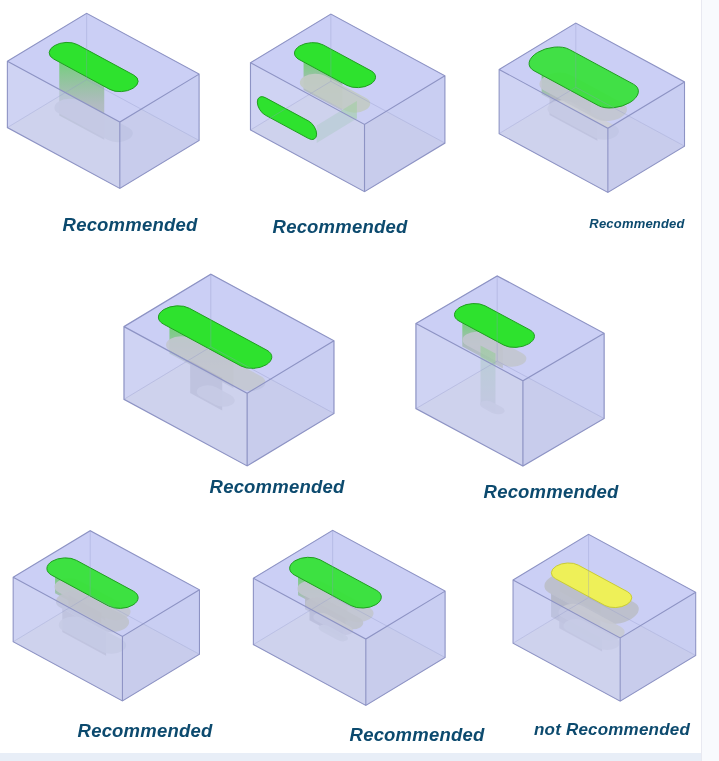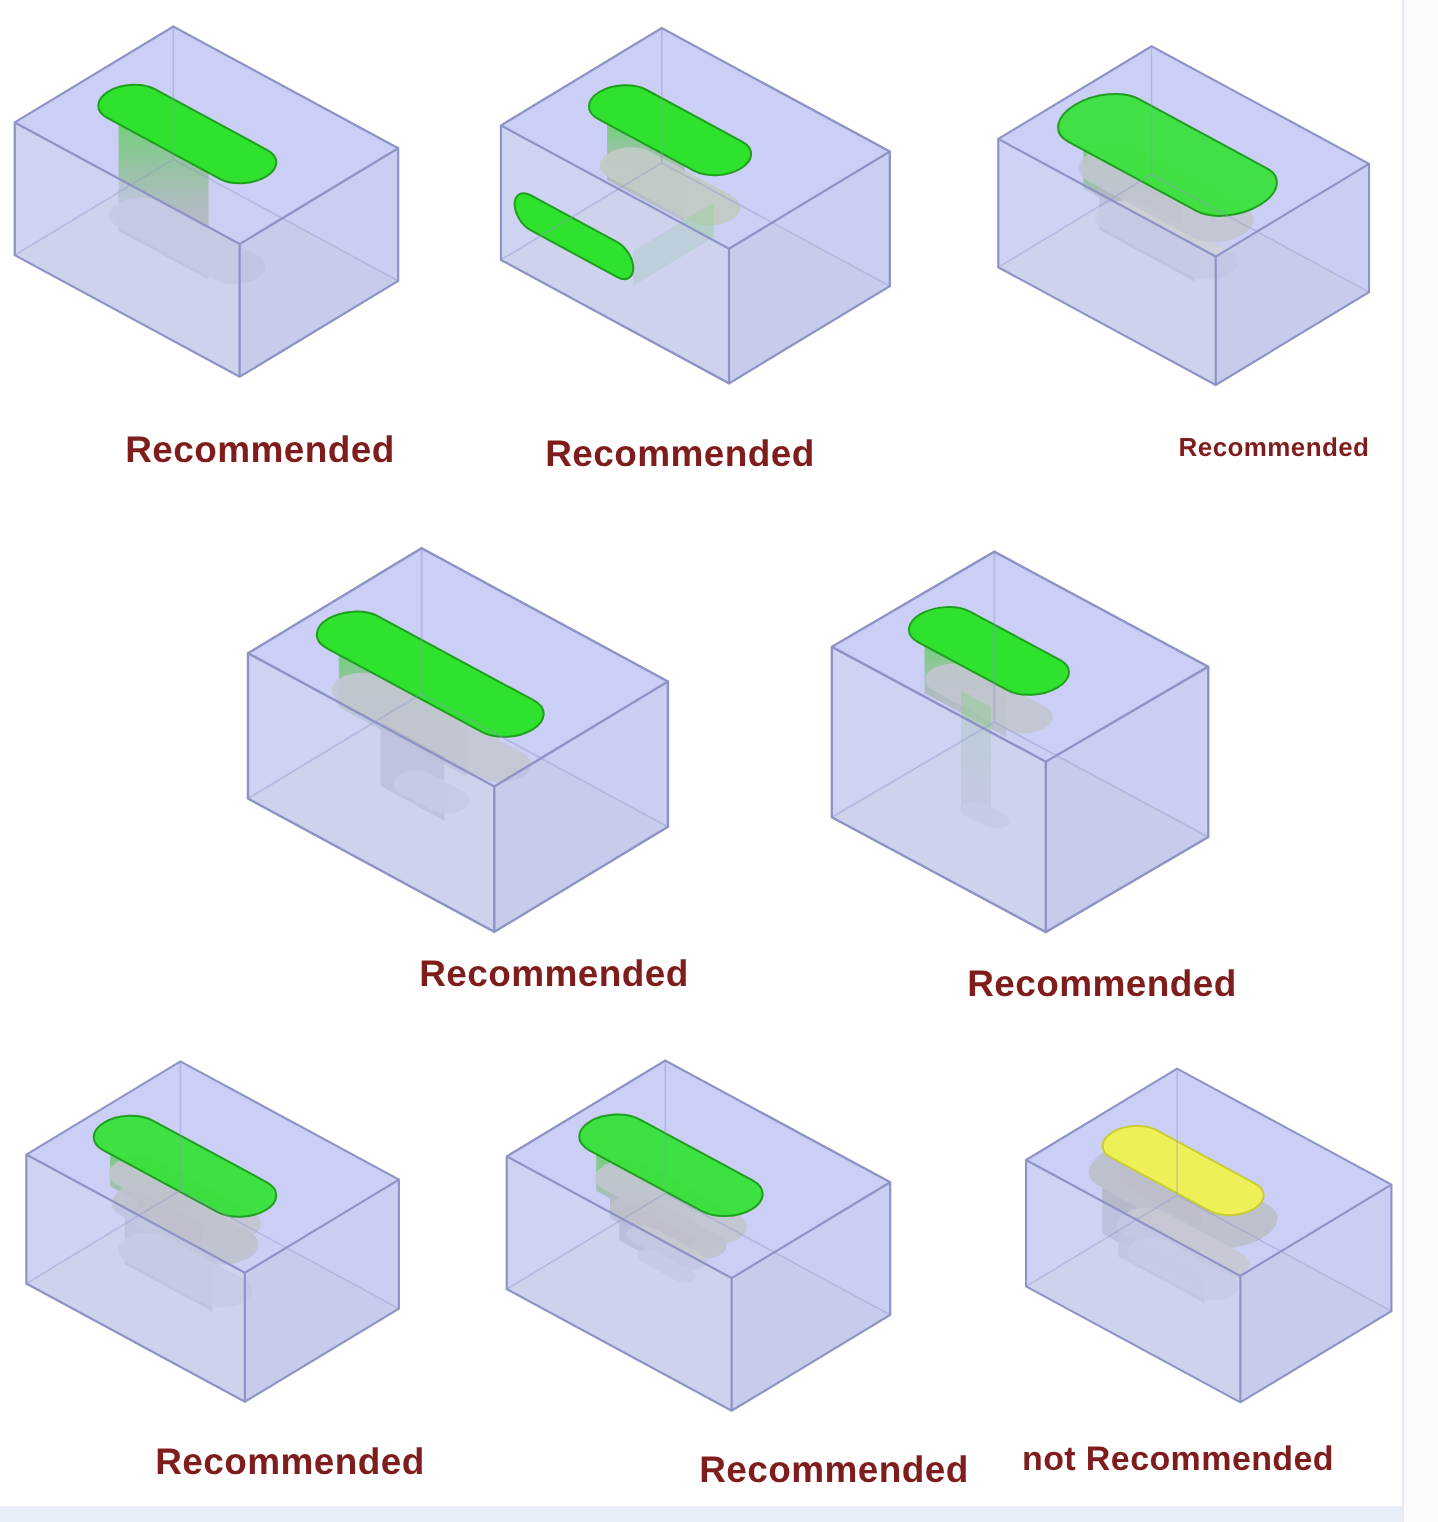--- a/index.html
+++ b/index.html
@@ -1,21 +1,21 @@
 <!DOCTYPE html>
 <html><head>
 <meta charset="utf-8">
 <style>
   html,body{margin:0;padding:0;}
   body{font-family:"Liberation Sans", sans-serif; background:#ffffff;}
   #canvas{position:relative; width:719px; height:761px; background:#ffffff; overflow:hidden;}
   .fig{position:absolute;}
   .fig svg{display:block;}
-  .lbl{position:absolute; text-align:center; color:#7f1d1d; font-weight:600;
-       font-size:18.5px; letter-spacing:0.2px; white-space:nowrap;}
+  .lbl{position:absolute; text-align:center; color:#0c4a6e; font-weight:600;
+       font-size:18.5px; letter-spacing:0.2px; white-space:nowrap;font-style:italic;}
   .lbl.small{font-size:13px; font-weight:600;}
   .lbl.med{font-size:17px; font-weight:600;}
   #right-strip{position:absolute; top:0; right:0; width:17px; height:761px;
        background:#f8fafd; border-left:1px solid #e8e9f1;}
   #bottom-strip{position:absolute; left:0; bottom:0; width:702px; height:8px;
        background:#e8eef7;}
 </style>
 </head>
 <body>
 
@@ -219,18 +219,18 @@
   <g transform="translate(0,56)">
           <rect x="0.32" y="0.20" width="0.22" height="0.46" rx="0.11" ry="0.08" transform="matrix(86,-52,122,66,8,64)" fill="#ced1d9" opacity="0.9"></rect>
         </g>
   <rect x="0.28" y="0.10" width="0.30" height="0.66" rx="0.15" ry="0.10" transform="matrix(86,-52,122,66,8,64)" fill="#eef058" stroke="#c9cc35" vector-effect="non-scaling-stroke"></rect>
   <path d="M8,64 L130,130 L130,202 L8,136 Z" fill="#c1c6f1" opacity="0.55"></path>
   <path d="M130,130 L216,78 L216,150 L130,202 Z" fill="#b9bfee" opacity="0.6"></path>
   <path d="M94,12 L94,84 M8,136 L94,84 L216,150" fill="none" stroke="#9097c8" stroke-width="0.8" opacity="0.45"></path>
   <path d="M8,64 L94,12 L216,78 L216,150 L130,202 L8,136 Z M8,64 L130,130 L216,78 M130,130 L130,202" fill="none" stroke="#8d93c4" stroke-width="1.2"></path>
  </svg>
 </div>
-<div class="lbl med" style="left:499px; top:720px; width:180px;">not Recommended</div>
+<div class="lbl med" style="left:522px; top:720px; width:180px;">not Recommended</div>
 
 <div id="bottom-strip"></div>
 <div id="right-strip"></div>
 
 </div>
 
 </body></html>

